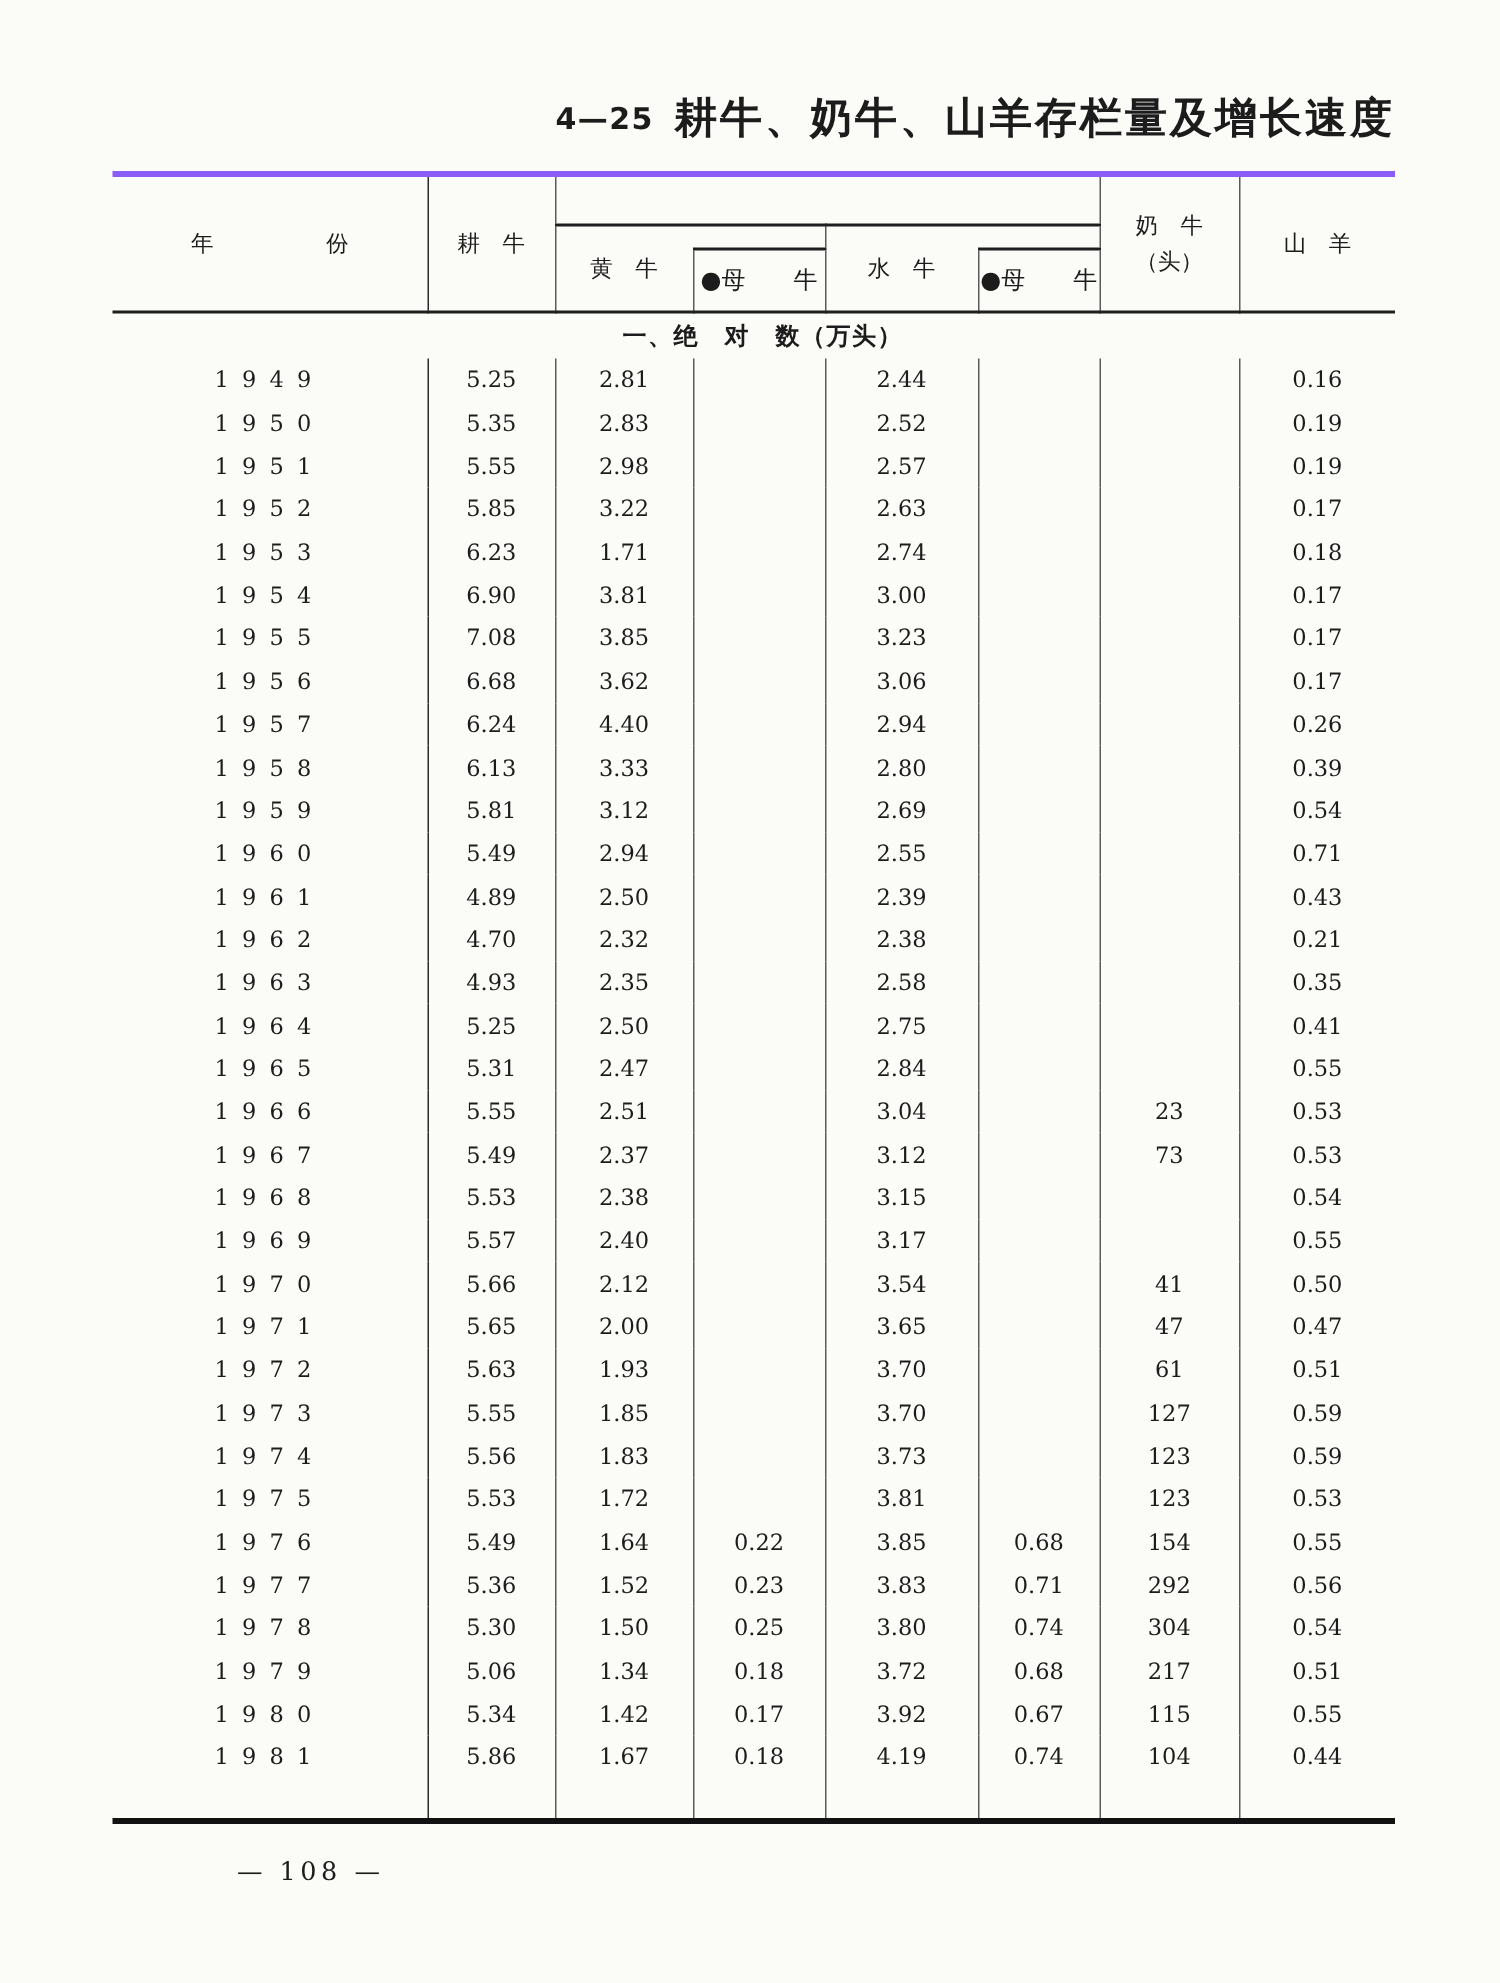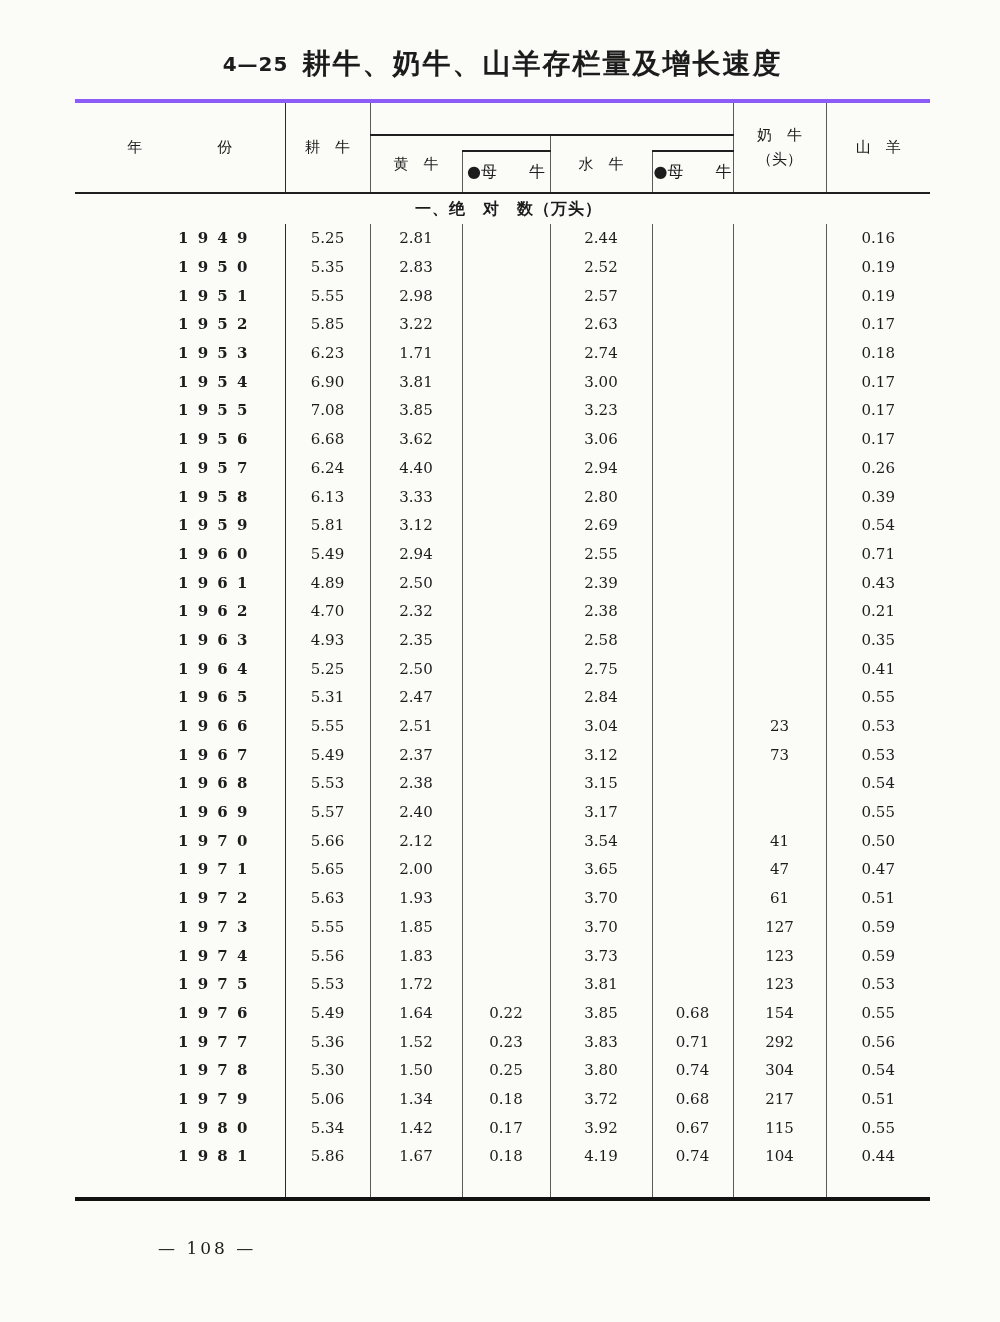--- a/index.html
+++ b/index.html
@@ -11,22 +11,22 @@
     position:relative;
     overflow:hidden;
   }
   .content{
     position:absolute;
     left:75px;top:0;
     width:855px;
   }
   
   .title-line{
-    margin-top:45px;
-    text-align:center;
+    margin-top:60px;
+    text-align:right;
     white-space:nowrap;
   }
   .table-no{
     font-size:20px;font-weight:bold;
     letter-spacing:1px;
     margin-right:14px;
     vertical-align:2px;
   }
   .main-title{
     font-size:28px;font-weight:bold;
@@ -69,25 +69,24 @@
   .sub-top{border-bottom:2px solid #1f1f1f;}
   .dairy-head div{line-height:1.55;}
   
   tbody td{
     height:28.7px;
     text-align:center;
     font-family:"DejaVu Serif", serif;
     font-size:15px;
   }
   tbody td.year-cell{
-    text-align:center;
+    text-align:left;
     padding-left:68px;
     letter-spacing:2px;
     font-family:"DejaVu Serif", serif;
-    font-weight:bold;
   }
   tr.section-row td{
     border-top:2px solid #1f1f1f;
     height:30px;
     text-align:center;
     padding-left:12px;
     font-weight:bold;
     font-size:16px;
     font-family:"DejaVu Sans", sans-serif;
     letter-spacing:1px;

